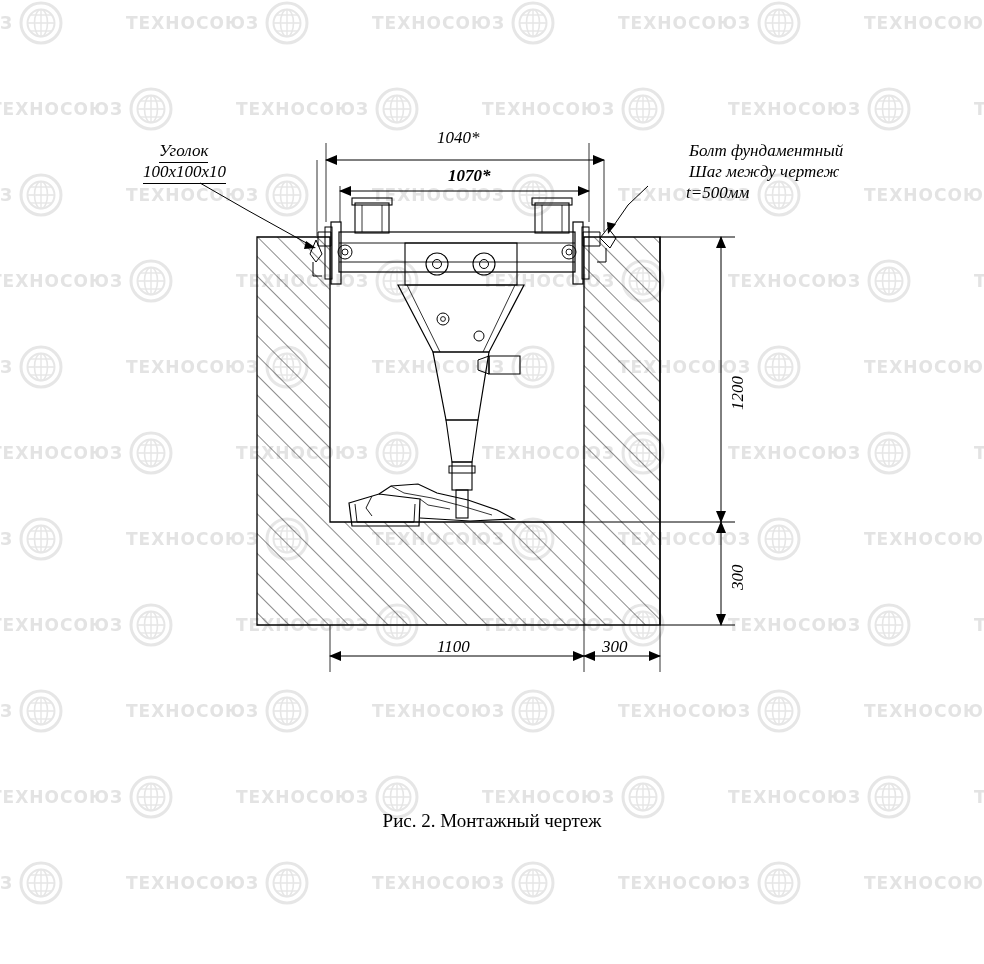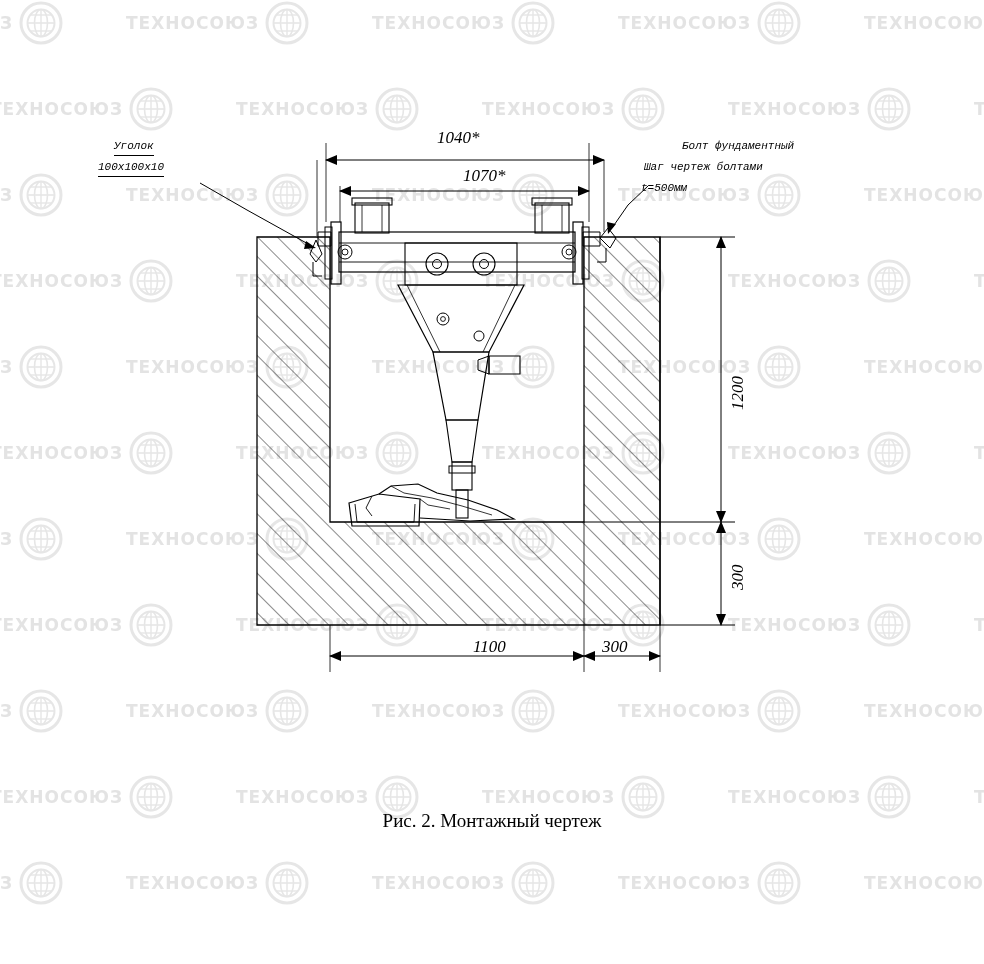--- a/index.html
+++ b/index.html
@@ -62,26 +62,27 @@
     width: 984px;
     height: 964px;
     z-index: 10;
   }
   #drawing svg { display: block; }
 
   
   .anno {
     position: absolute;
     z-index: 20;
-    font-family: Liberation Mono, monospace;
+    font-family: Liberation Serif, serif;
     font-style: italic;
-    font-size: 11px;
+    font-size: 17px;
     color: #000;
     white-space: nowrap;
     line-height: 1.25;
+    margin-left: 45px;
   }
   .anno.u-line { border-bottom: 1px solid #000; padding-bottom: 1px; }
   .dim {
     position: absolute;
     z-index: 20;
     font-family: "Liberation Serif", serif;
     font-style: italic;
     font-size: 17px;
     color: #000;
     white-space: nowrap;
@@ -897,26 +898,26 @@
 
         <path d="M648,186 L628,205 L612,228" stroke="#000" stroke-width="1" fill="none"></path>
         <path d="M616,224 L608,234 L607,222 Z" fill="#000" stroke="none"></path>
       </g>
     </svg>
   </div>
 
   <div class="anno u-line" style="left:114px; top:140px;">Уголок</div>
   <div class="anno u-line" style="left:98px; top:161px;">100х100х10</div>
 
-  <div class="anno" style="left:682px; top:140px;">Болт фундаментный</div>
-  <div class="anno" style="left:644px; top:161px;">Шаг чертеж болтами</div>
+  <div class="anno" style="left:644px; top:140px;">Болт фундаментный</div>
+  <div class="anno" style="left:644px; top:161px;">Шаг между чертеж</div>
   <div class="anno" style="left:641px; top:182px;">t=500мм</div>
 
   <div class="dim" style="left:437px; top:128px;">1040*</div>
-  <div class="dim" style="left:463px; top:166px;">1070*</div>
+  <div class="dim" style="left:448px; top:166px;font-weight:bold;">1070*</div>
   <div class="dim vert" style="left:728px; top:410px;">1200</div>
   <div class="dim vert" style="left:728px; top:590px;">300</div>
-  <div class="dim" style="left:437px; top:637px;margin-left:36px;">1100</div>
+  <div class="dim" style="left:437px; top:637px;">1100</div>
   <div class="dim" style="left:602px; top:637px;">300</div>
 
   <div id="caption">Рис. 2. Монтажный чертеж</div>
 
 </div>
 
 </body></html>

